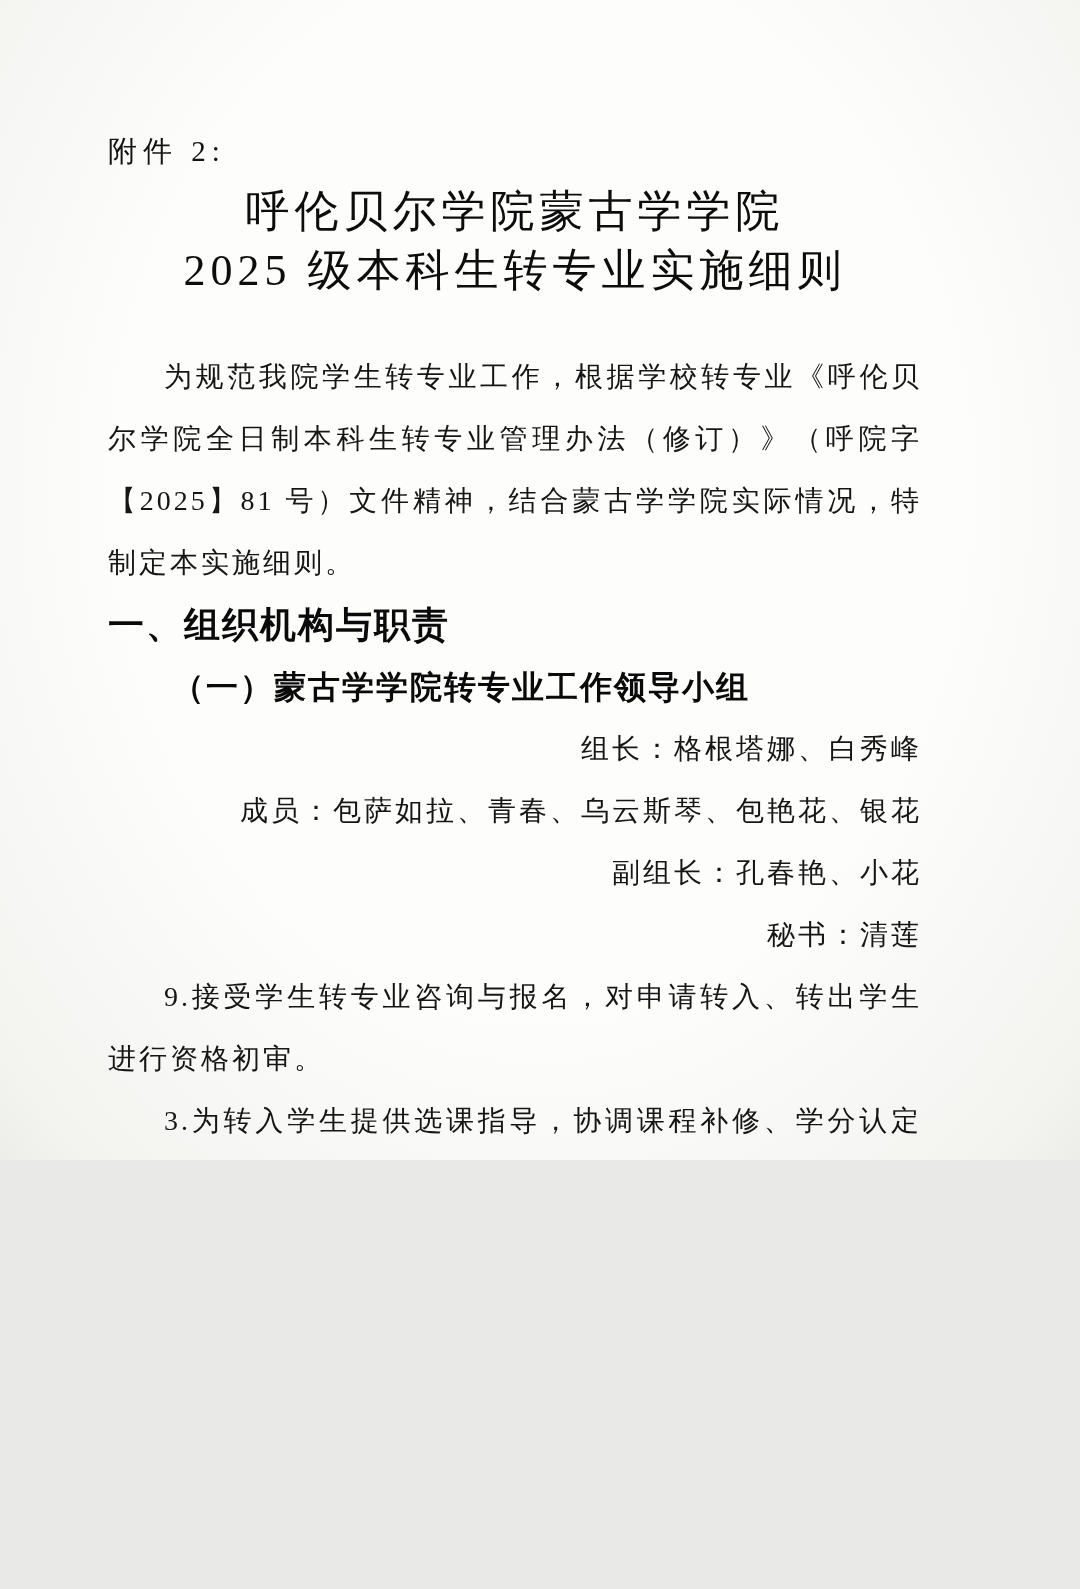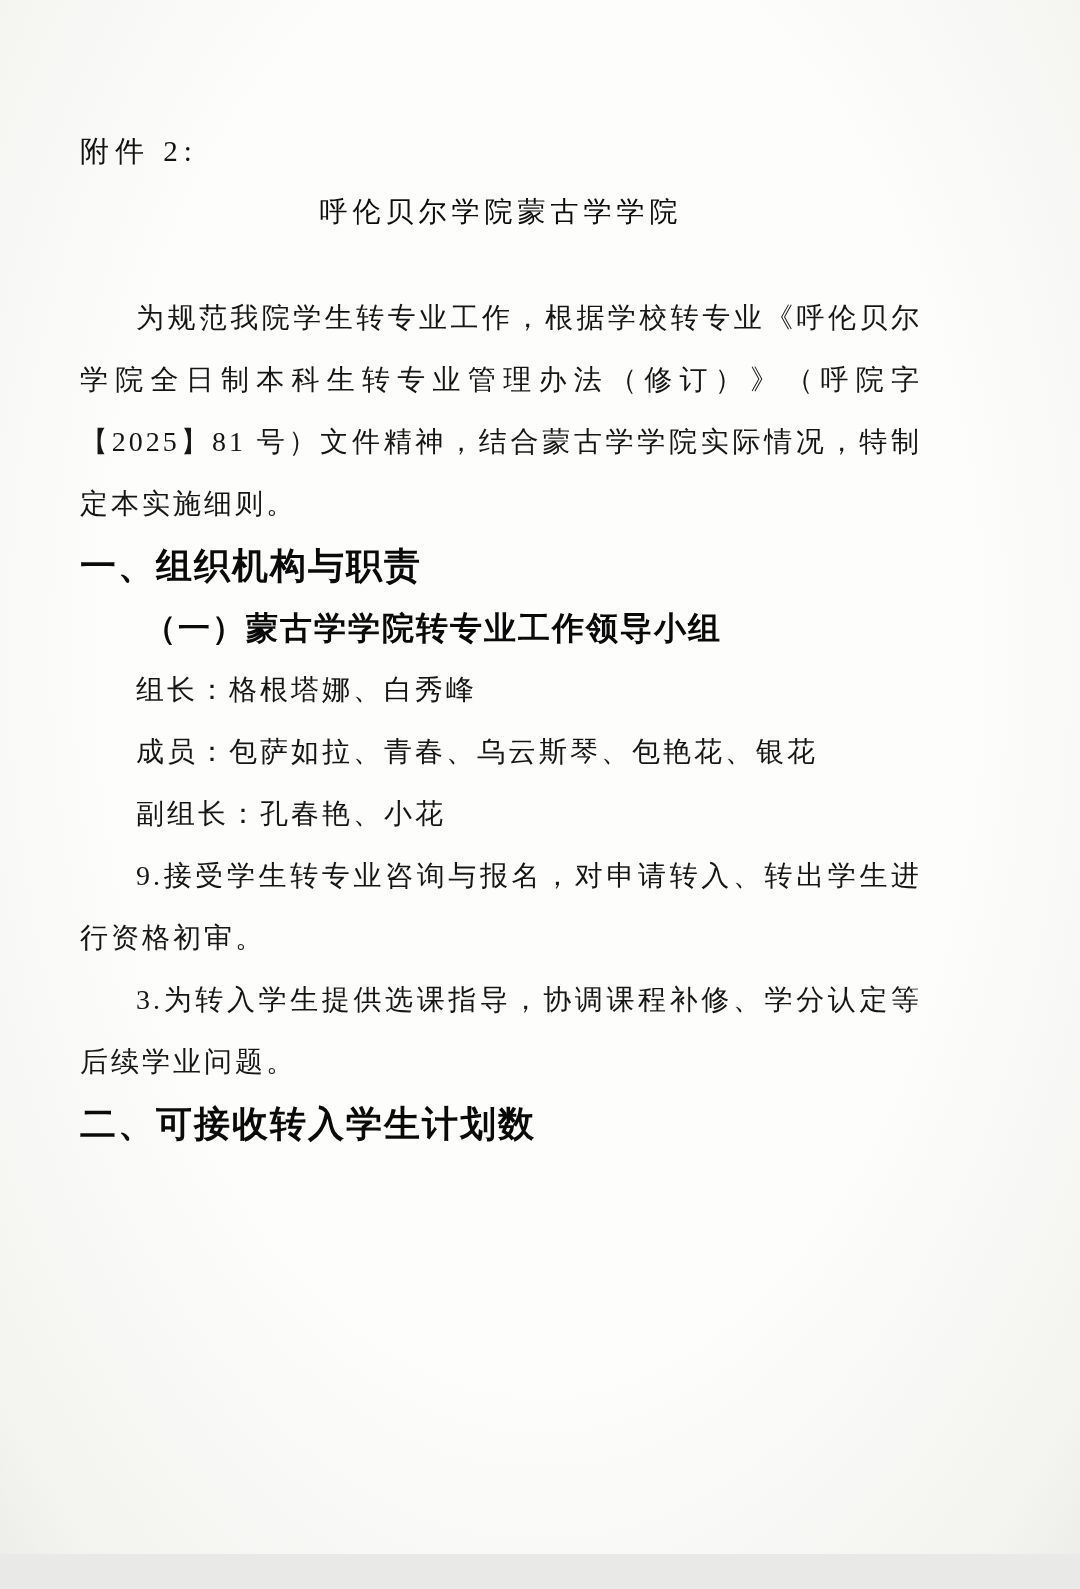--- a/index.html
+++ b/index.html
@@ -8,42 +8,42 @@
   }
   body {
     width: 1080px;
     height: 1589px;
     background: #e9e9e7;
     font-family: "Liberation Serif", "DejaVu Serif", serif;
   }
   .page {
     position: relative;
     width: 1080px;
-    height: 1554px;
+    height: 1160px;
     box-sizing: border-box;
     background: radial-gradient(ellipse at 50% 42%, #fdfdfc 55%, #f3f3f0 92%, #ededea 100%);
     color: #161616;
-    padding: 130px 158px 0 80px;
+    padding: 130px 158px 0 108px;
     overflow: hidden;
   }
   .attachment {
     font-size: 29px;
     line-height: 42px;
     letter-spacing: 6px;
     color: #131313;
   }
   .doc-title {
     margin: 10px 0 0 0;
     text-align: center;
     font-weight: 500;
     color: #0d0d0d;
   }
   .title-line {
     display: block;
-    font-size: 28px;
+    font-size: 44px;
     line-height: 59px;
     letter-spacing: 5px;
     white-space: nowrap;
   }
   .body-text {
     margin: 0;
     font-size: 28px;
     line-height: 62px;
     letter-spacing: 3px;
     text-align: justify;
@@ -66,49 +66,51 @@
     margin: 0;
     padding-left: 2em;
     font-weight: 700;
     font-size: 32px;
     line-height: 62px;
     letter-spacing: 2px;
     color: #0a0a0a;
   }
   .person-line {
     padding-left: 2em;
-    text-align: left;
+    text-align: right;
   }
   .duty {
     text-indent: 2em;
   }
 </style>
 </head>
 <body>
 
 <div class="page">
 
   <div class="attachment">附件 2:</div>
 
   <h1 class="doc-title">
     <span class="title-line">呼伦贝尔学院蒙古学学院</span>
+    <span class="title-line">2025 级本科生转专业实施细则</span>
   </h1>
 
   <p class="body-text intro">为规范我院学生转专业工作，根据学校转专业《呼伦贝尔学院全日制本科生转专业管理办法（修订）》（呼院字【2025】81 号）文件精神，结合蒙古学学院实际情况，特制定本实施细则。</p>
 
   <h2 class="h-main">一、组织机构与职责</h2>
 
   <h3 class="h-sub">（一）蒙古学学院转专业工作领导小组</h3>
 
   <p class="body-text person-line">组长：格根塔娜、白秀峰</p>
 
   <p class="body-text person-line">成员：包萨如拉、青春、乌云斯琴、包艳花、银花</p>
 
   <p class="body-text person-line">副组长：孔春艳、小花</p>
 
+  <p class="body-text person-line">秘书：清莲</p>
 
 
 
   <p class="body-text duty">9.接受学生转专业咨询与报名，对申请转入、转出学生进行资格初审。</p>
 
   <p class="body-text duty">3.为转入学生提供选课指导，协调课程补修、学分认定等后续学业问题。</p>
 
   <h2 class="h-main">二、可接收转入学生计划数</h2>
 
 </div>

